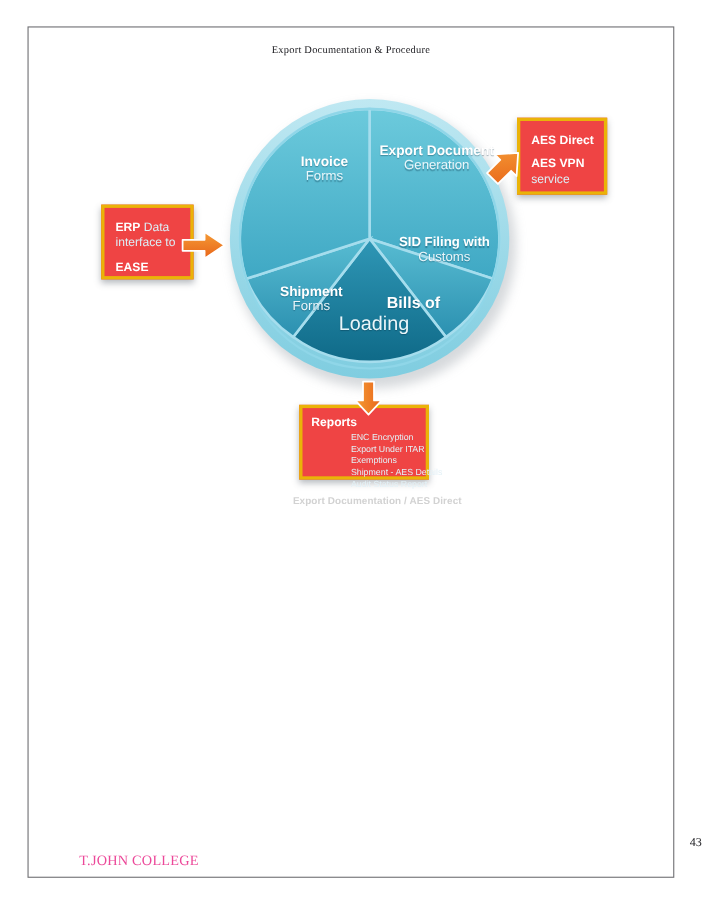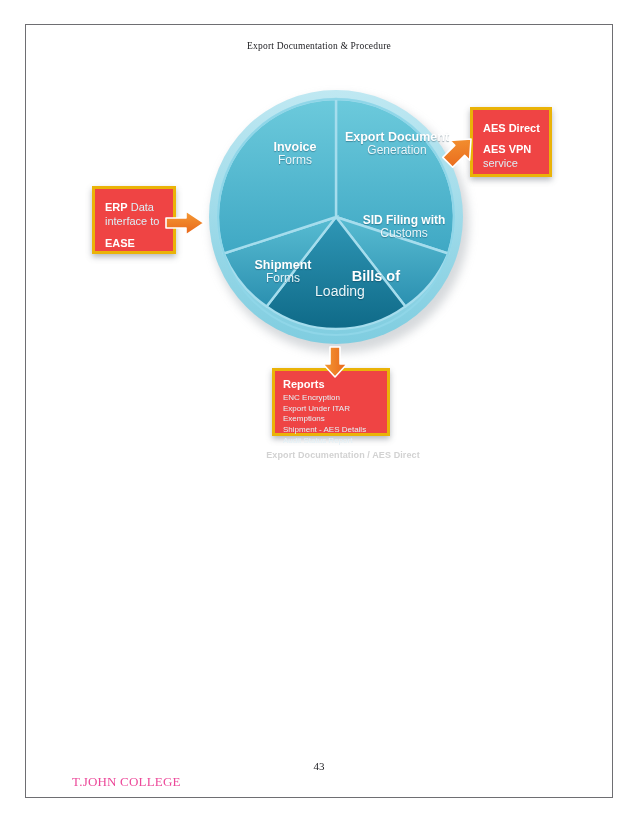--- a/index.html
+++ b/index.html
@@ -90,21 +90,21 @@
     font-weight: normal;
     font-size: 12px;
     color: #eaf6fa;
   }
   .lbl-invoice  { left: 28px;  top: 52px;  }
   .lbl-export   { left: 130px; top: 42px;  }
   .lbl-shipment { left: 16px;  top: 138px; margin-top: 32px; }
   .lbl-sid      { left: 134px; top: 126px; width: 126px; }
   .lbl-bills    { left: 73px;  top: 180px; }
   .lbl-bills .l1 { font-size: 14.5px; text-align: right; }
-  .lbl-bills .l2 { font-size: 14px; }
+  .lbl-bills .l2 { font-size: 18px; }
   .lbl-sid .l1  { font-size: 12px; }
 
   
   .callout {
     position: absolute;
     background: #ef4444;
     border: 3px solid #eab308;
     box-shadow: 0 3px 6px rgba(90,100,110,0.45);
     color: #ffffff;
     box-sizing: border-box;
@@ -148,20 +148,21 @@
   .box-reports .rtitle {
     display: block;
     font-weight: bold;
     font-size: 11px;
     margin-bottom: 1px;
   }
   .box-reports .rline {
     display: block;
     color: #e3f1f7;
     white-space: nowrap;
+    margin-left: 36px;
   }
 
   
   .arrow {
     position: absolute;
   }
   .arrow-right  { left: 104px; top: 128px; }
   .arrow-diag   { left: 379px; top: 51px;  }
   .arrow-down   { left: 260px; top: 265px; }
 
@@ -176,21 +177,21 @@
     color: #d2d2d2;
     letter-spacing: 0.1px;
   }
 
   
   .page-num {
     position: absolute;
     left: 0;
     top: 760px;
     width: 638px;
-    text-align: center;
+    text-align: right;
     font-family: "Liberation Serif", serif;
     font-size: 11px;
     color: #222226;
   }
   .footer-name {
     position: absolute;
     left: 72px;
     top: 774px;
     font-family: "Liberation Serif", serif;
     font-size: 13px;

